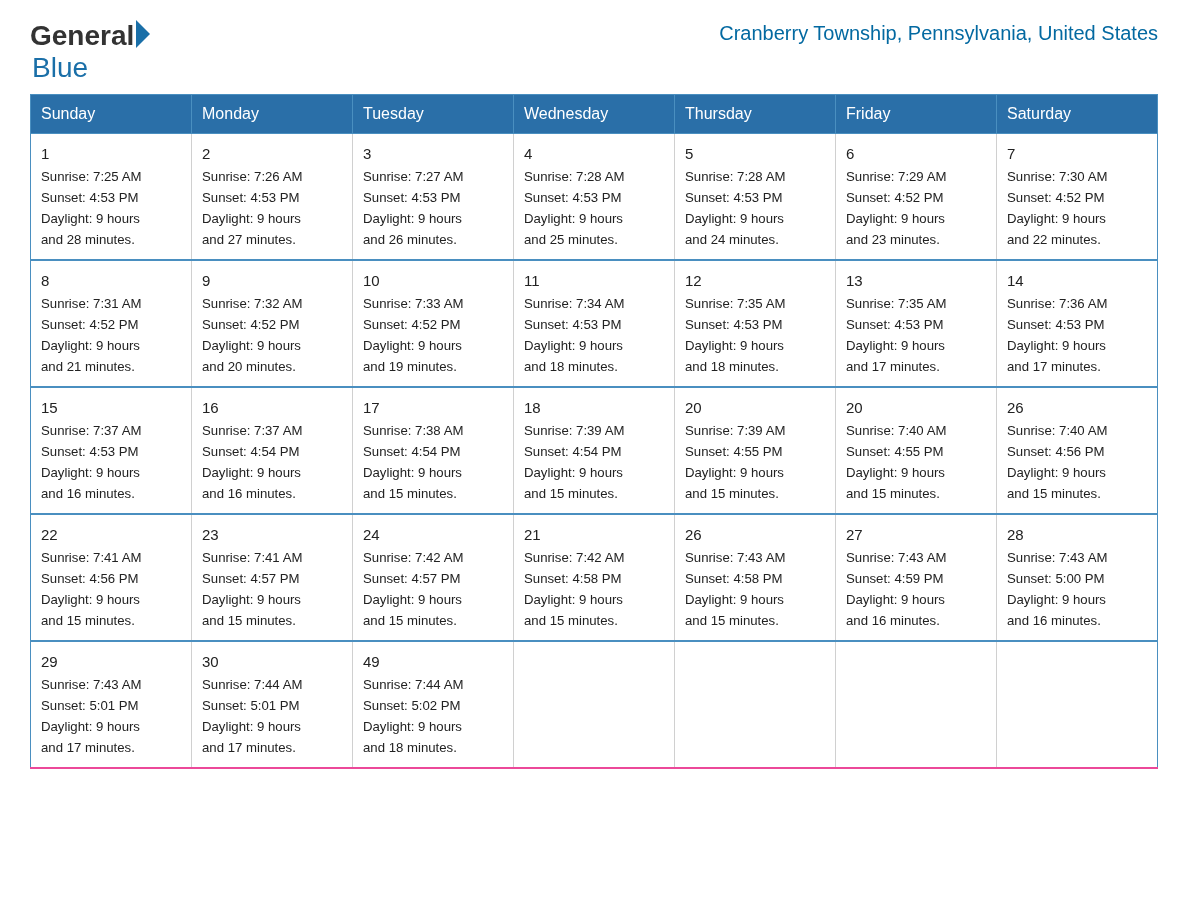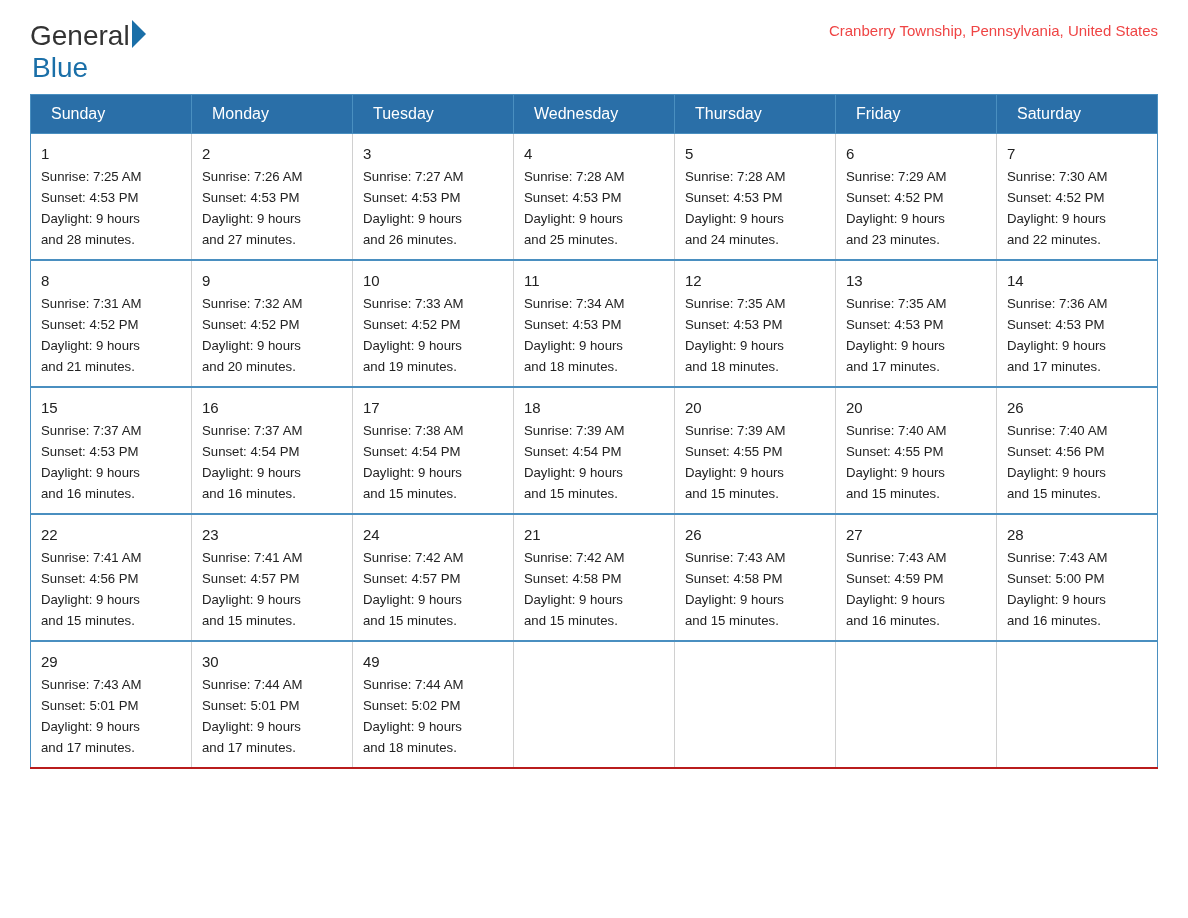--- a/index.html
+++ b/index.html
@@ -20,21 +20,21 @@
       display: flex;
       flex-direction: column;
       align-items: flex-start;
     }
     .logo-text {
       display: flex;
       align-items: center;
     }
     .logo-general {
       font-size: 28px;
-      font-weight: normal;
+      font-weight: bold;
       color: #333;
     }
     .logo-blue-arrow {
       width: 0;
       height: 0;
       border-left: 14px solid #1a6fa8;
       border-top: 14px solid transparent;
       border-bottom: 14px solid transparent;
       margin-left: 2px;
       margin-top: -4px;
@@ -47,35 +47,35 @@
     }
     .title-area {
       text-align: right;
     }
     .month-title {
       font-size: 52px;
       font-weight: normal;
       color: #222;
     }
     .location-title {
-      font-size: 15px;
-      color: #ef4444;
+      font-size: 20px;
+      color: #0369a1;
       margin-top: 2px;
     }
     table {
       width: 100%;
       border-collapse: collapse;
       margin-top: 8px;
     }
     thead tr th {
       background-color: #2a6fa8;
       color: #fff;
       font-size: 16px;
       font-weight: normal;
-      padding: 10px 20px;
+      padding: 10px 10px;
       border: 1px solid #4a8fc0;
       text-align: left;
     }
     tbody tr {
       border-bottom: 2px solid #4a8fc0;
     }
     tbody tr td {
       vertical-align: top;
       padding: 8px 10px;
       font-size: 13.5px;
@@ -97,21 +97,21 @@
       font-weight: normal;
       display: block;
       margin-bottom: 2px;
     }
     .day-info {
       font-size: 13.2px;
       color: #222;
       line-height: 1.55;
     }
     tbody tr:last-child {
-      border-bottom: 2px solid #b91c1c;
+      border-bottom: 2px solid #ec4899;
       border-radius: 12px;
     }
     tbody tr:first-child td {
       border-top: none;
     }
   </style>
 </head>
 <body>
 
 <div class="header">

